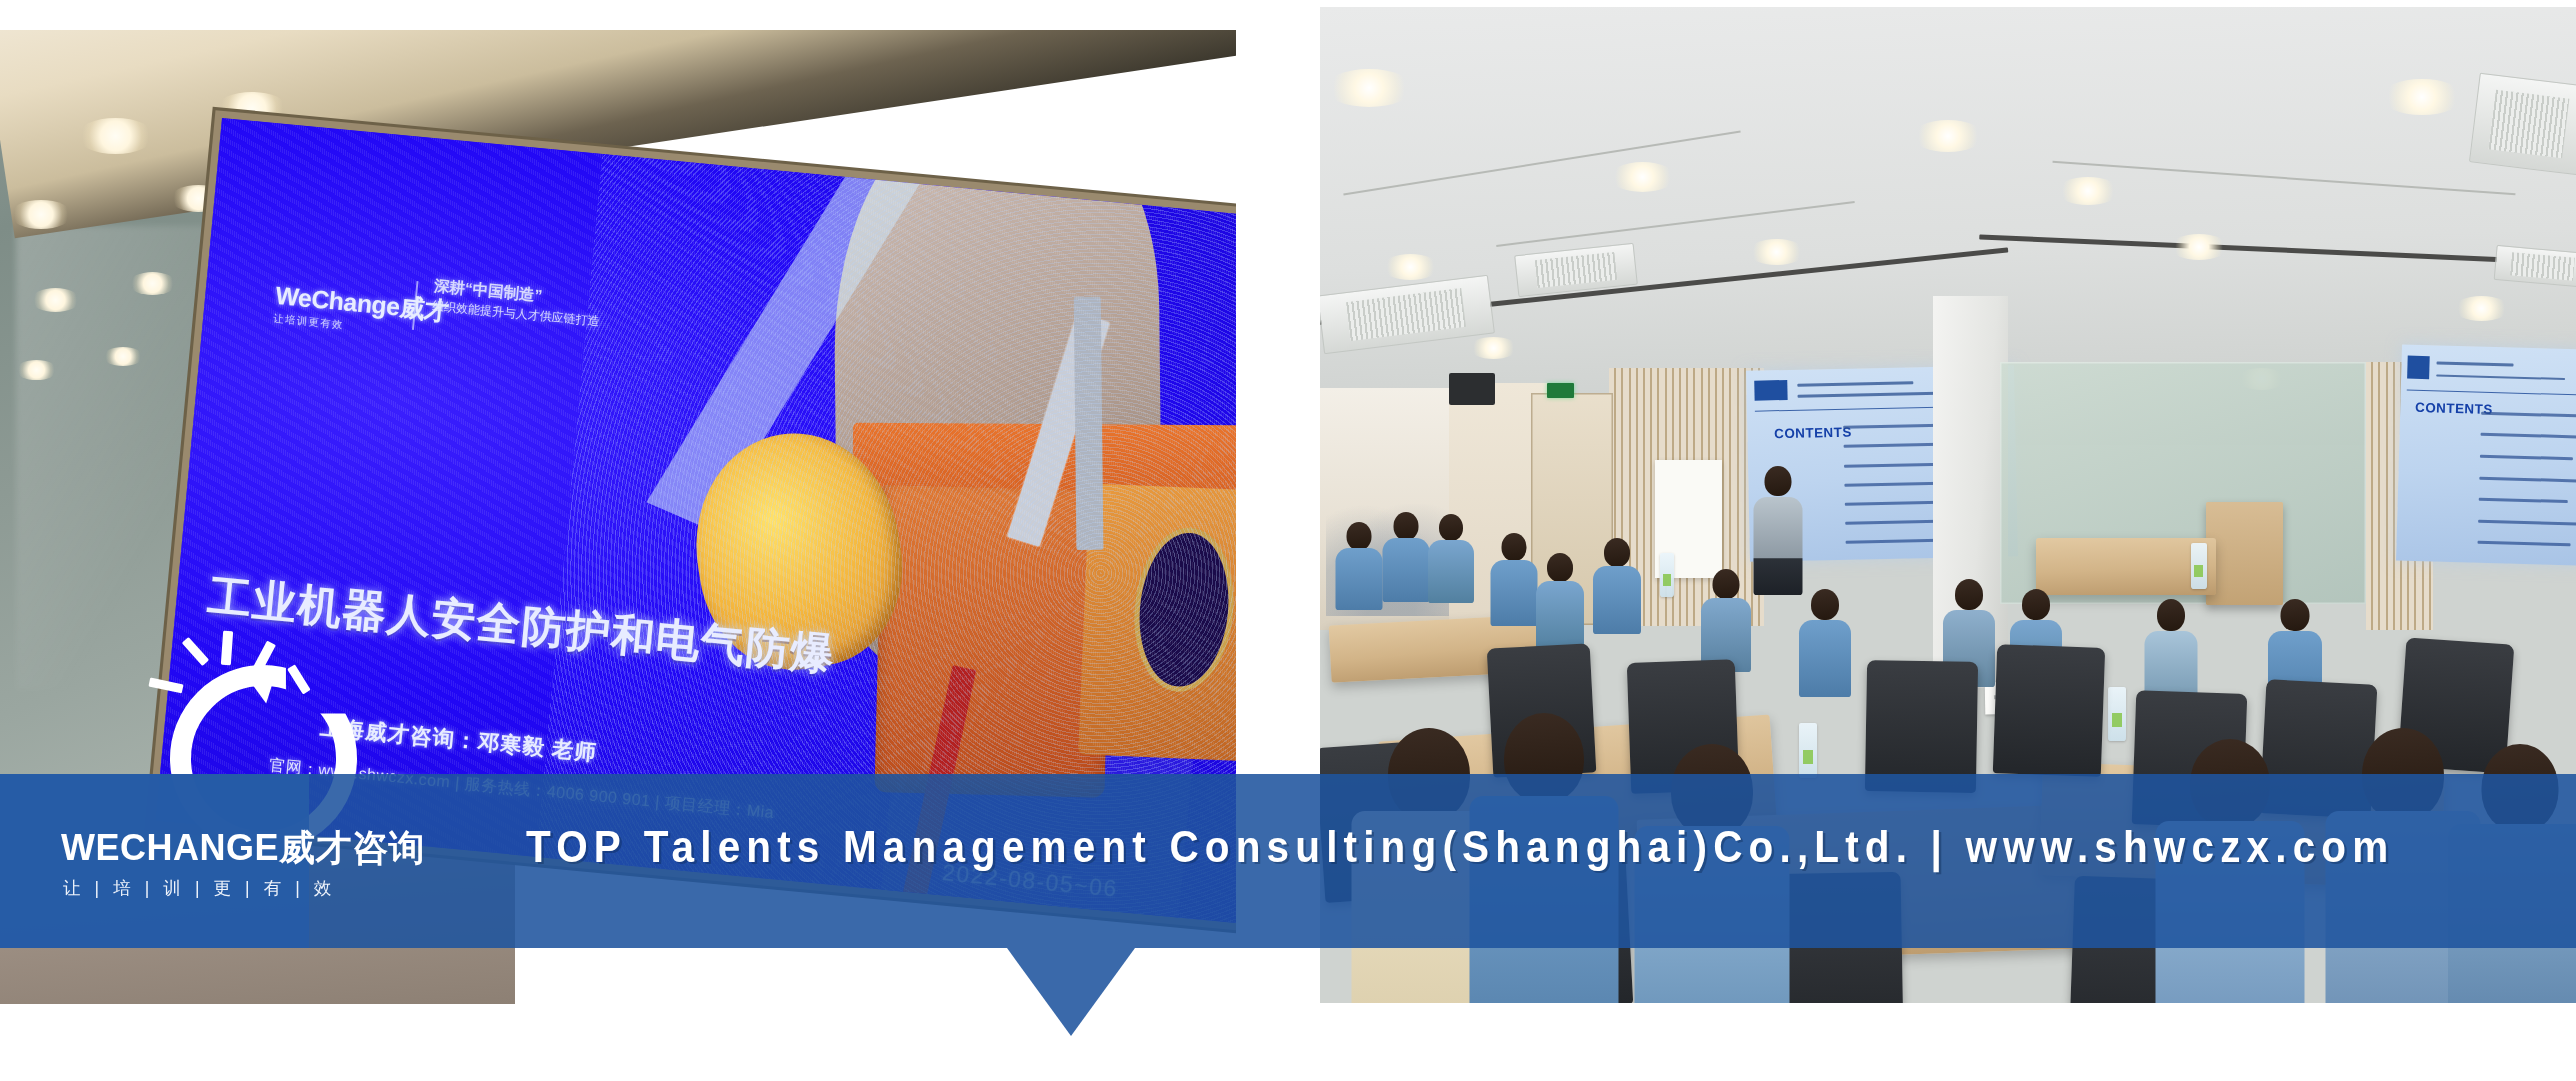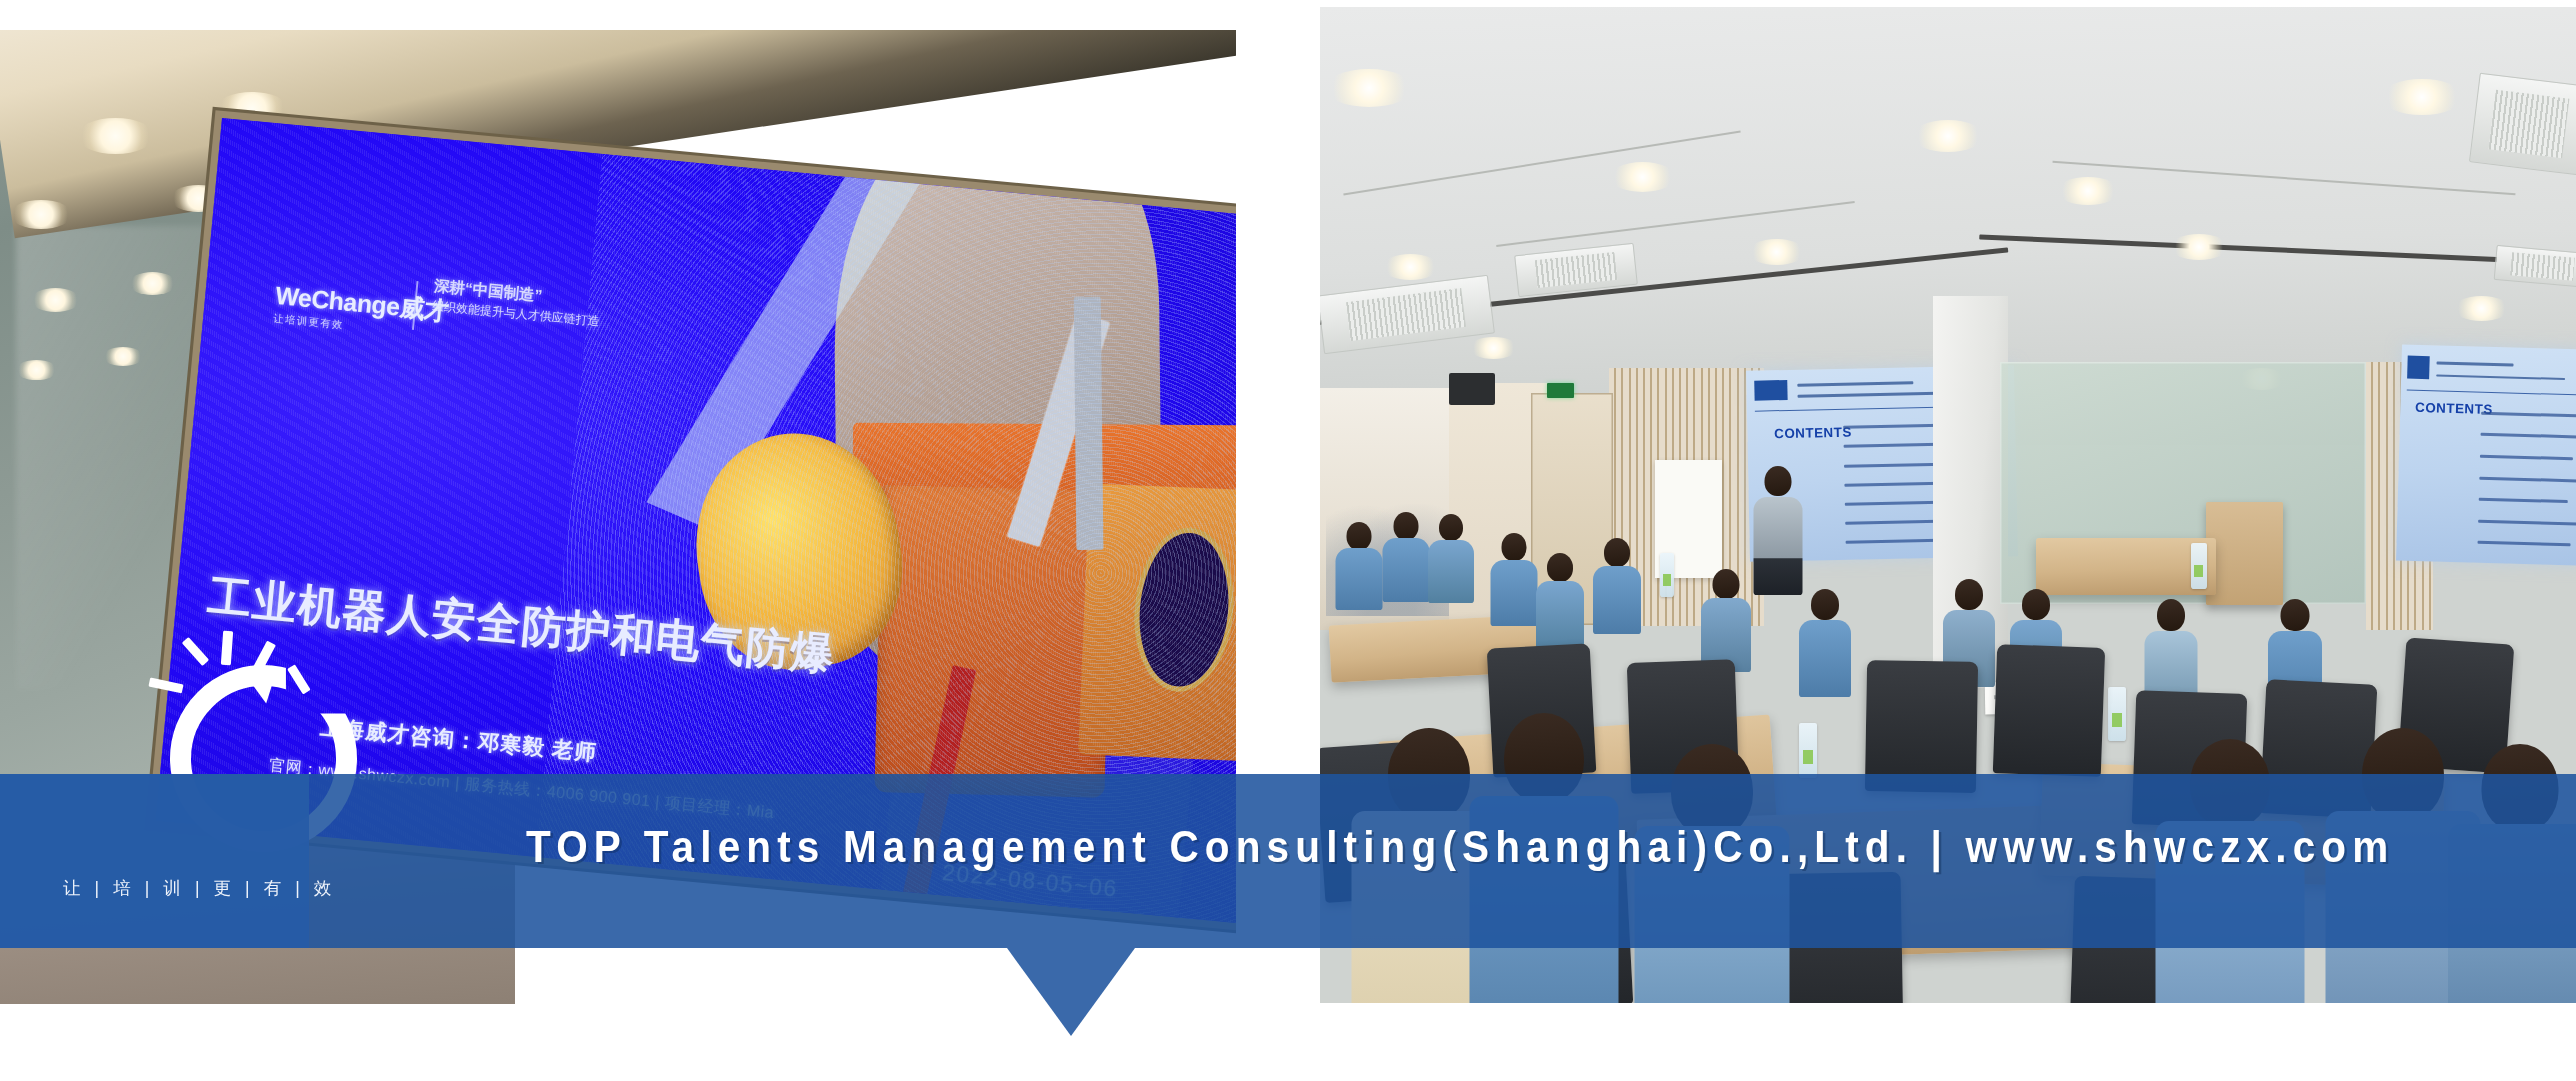--- a/index.html
+++ b/index.html
@@ -387,17 +387,18 @@
       <div class="person" style="left:1128px;top:737px;width:144px;height:273px;">
         <div class="head" style="width:77px;height:88px;"></div>
         <div class="body" style="width:144px;height:193px;background:linear-gradient(180deg,#8fb2d1 0%,#6288ae 100%);"></div>
       </div>
     </div>
   </div>
 
   <div id="ribbon"></div>
   <div id="ribbon-tail"></div>
   <div id="logo-block"></div>
+  <div id="logo-name">WECHANGE威才咨询</div>
   <div id="logo-tag">让 | 培 | 训 | 更 | 有 | 效</div>
   <div id="ribbon-text">TOP Talents Management Consulting(Shanghai)Co.,Ltd.  |  www.shwczx.com</div>
 
 </div>
 
 
 </body></html>

